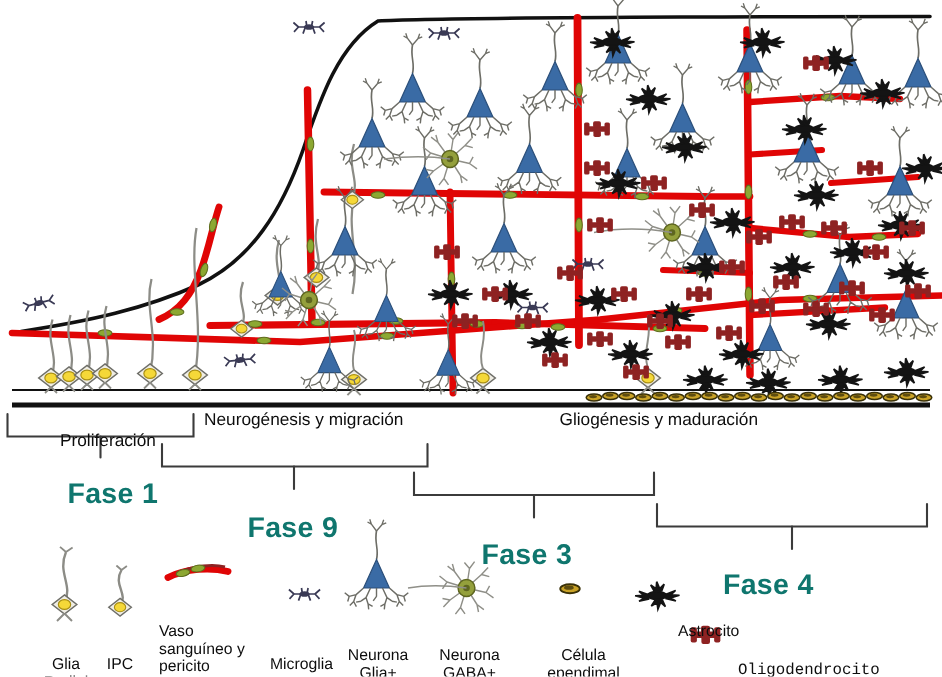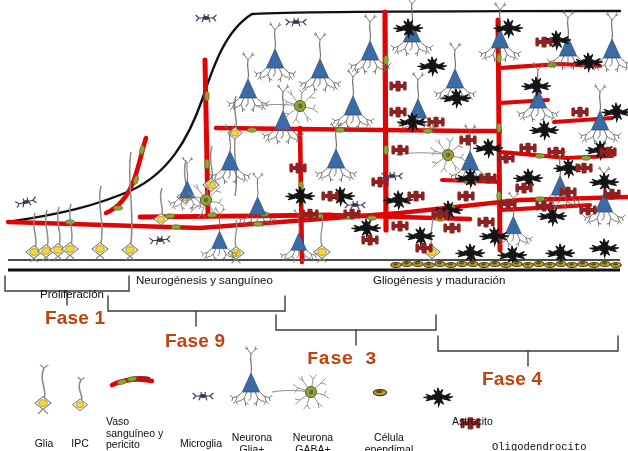--- a/index.html
+++ b/index.html
@@ -2,21 +2,21 @@
 <html><head>
 <meta charset="utf-8">
 <style>
   html,body{margin:0;padding:0;background:#fff;}
   body{width:628px;height:451px;position:relative;overflow:hidden;
        font-family:"Liberation Sans",sans-serif;color:#111;}
   #stage{position:absolute;left:0;top:0;width:628px;height:451px;}
   svg.layer{position:absolute;left:0;top:0;width:628px;height:451px;overflow:visible;}
   .lbl{position:absolute;white-space:nowrap;}
   .region-label{font-size:11.5px;color:#0d0d0d;}
-  .phase-label{font-size:19px;font-weight:bold;color:#c2410c;letter-spacing:.2px;}
+  .phase-label{font-size:19px;font-weight:bold;color:#0f766e;letter-spacing:.2px;margin-top:12px;}
   .legend-label{font-size:10.5px;color:#0d0d0d;line-height:11.5px;margin-top:24px;}
   .legend-label.ctr{text-align:center;}
 </style>
 </head>
 <body>
 
 <div id="stage">
 
   <svg class="layer" viewBox="0 0 628 451">
     <defs>
@@ -407,26 +407,26 @@
     <g>
       <use href="#astro" x="438" y="397"></use>
     </g>
 
     <g>
       <use href="#oligo" x="470" y="423" transform="scale(1.15) translate(-61,-55)"></use>
     </g>
   </svg>
 
   <div class="lbl region-label" style="left:40px;top:288px;">Proliferación</div>
-  <div class="lbl region-label" style="left:136px;top:274px;">Neurogénesis y sanguíneo</div>
+  <div class="lbl region-label" style="left:136px;top:274px;">Neurogénesis y migración</div>
   <div class="lbl region-label" style="left:345px;top:274px;margin-left:28px;">Gliogénesis y maduración</div>
 
   <div class="lbl phase-label" style="left:45px;top:307px;">Fase 1</div>
   <div class="lbl phase-label" style="left:165px;top:330px;">Fase 9</div>
-  <div class="lbl phase-label" style="left:307px;top:348px;font-family:Liberation Mono, monospace;">Fase 3</div>
+  <div class="lbl phase-label" style="left:321px;top:348px;">Fase 3</div>
   <div class="lbl phase-label" style="left:482px;top:368px;">Fase 4</div>
 
   <div class="lbl legend-label ctr" style="left:22px;top:414px;width:44px;">
     <div>Glia</div>
     <div>Radial</div>
   </div>
 
   <div class="lbl legend-label ctr" style="left:63px;top:414px;width:34px;">
     <div>IPC</div>
   </div>

